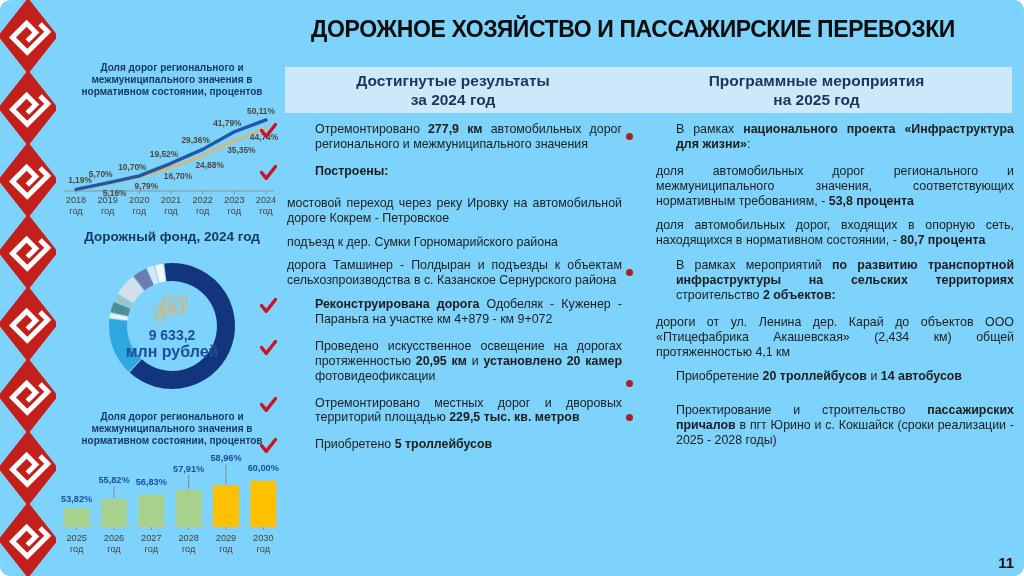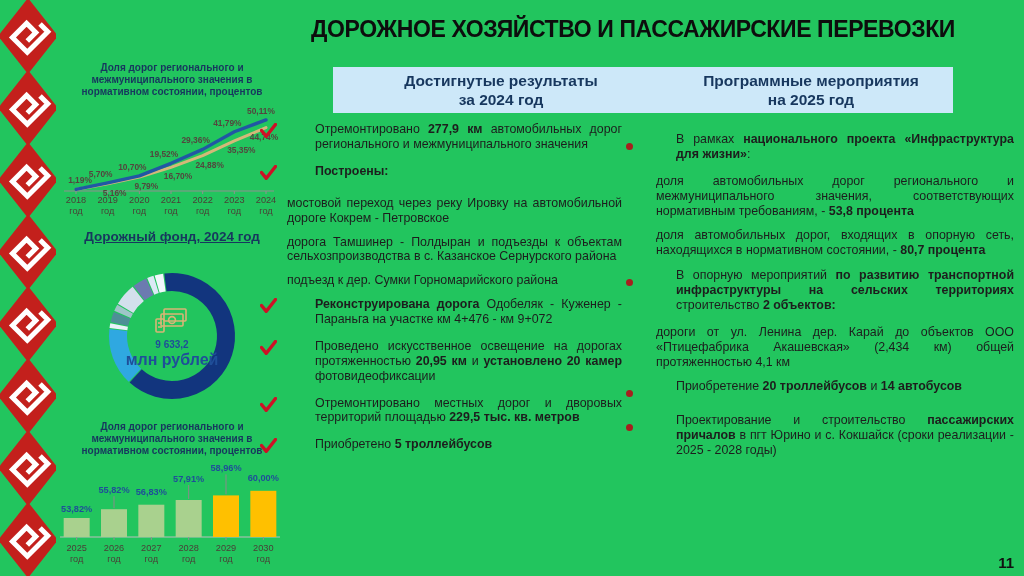--- a/index.html
+++ b/index.html
@@ -2,45 +2,45 @@
 <html lang="ru" style="--red: #C3201C; --navy: #17375E; --band: #CDE8F9; --check: #CE1126; --bullet: #A6201E;"><head>
 <meta charset="utf-8">
 <style>
   :root{
     --red:#C3201C; --navy:#17375E; --band:#CDE8F9; --ink:#1d1d1d;
     --check:#CE1126; --bullet:#A6201E;
   }
   *{margin:0;padding:0;box-sizing:border-box;}
   html,body{width:1024px;height:576px;}
   body{font-family:"Liberation Sans","DejaVu Sans",sans-serif;background:#fff;overflow:hidden;}
-  .slide{position:relative;width:1024px;height:576px;background:#22c55e;}
+  .slide{position:relative;width:1024px;height:576px;background:#7dd3fc;border-radius:10px;}
 
   .ornament{position:absolute;left:0;top:0;width:56px;height:576px;}
 
   .main-title{position:absolute;left:250px;top:16px;width:766px;text-align:center;
     font-size:23px;font-weight:bold;color:#0d0d0d;letter-spacing:-0.4px;}
 
-  .band{position:absolute;left:285px;top:67px;width:620px;height:46px;background:var(--band);
-    display:flex;align-items:center;margin-left:48px;}
+  .band{position:absolute;left:285px;top:67px;width:727px;height:46px;background:var(--band);
+    display:flex;align-items:center;}
   .band .cell{color:var(--navy);font-weight:bold;font-size:15.5px;text-align:center;line-height:1.25;}
   .band .c1{flex:0 0 336px;}
   .band .c2{flex:1;}
 
   .leftcol{position:absolute;left:58px;top:62px;width:228px;}
   .chart-title{color:var(--navy);font-weight:bold;font-size:10px;line-height:1.18;text-align:center;margin:0 6px 2px 6px;}
-  .chart-title.big{font-size:13.5px;margin-top:6px;margin-bottom:12px;text-decoration:underline;}
+  .chart-title.big{font-size:13.5px;margin-top:6px;margin-bottom:2px;}
   .chart-box{position:relative;}
 
   .donut-wrap{position:relative;width:158px;height:158px;margin:0 auto;}
   .donut-center{position:absolute;inset:0;display:flex;flex-direction:column;align-items:center;justify-content:center;padding-top:2px;}
-  .donut-val{color:#1F4E99;font-weight:bold;font-size:10px;line-height:1.2;margin-top:3px;}
+  .donut-val{color:#1F4E99;font-weight:bold;font-size:14px;line-height:1.2;margin-top:3px;}
   .donut-unit{color:#1F4E99;font-weight:bold;font-size:16px;line-height:1.1;}
 
   .midcol{position:absolute;left:260px;top:122px;width:362px;}
-  .rightcol{position:absolute;left:626px;top:132px;width:388px;}
+  .rightcol{position:absolute;left:626px;top:122px;width:388px;}
   .li-item{display:flex;margin-bottom:12px;}
   .li-item .marker{flex:0 0 27px;padding-top:1px;}
   .rightcol .li-item .marker{flex:0 0 22px;padding-top:4px;}
   .li-text{flex:1;font-size:12.4px;color:var(--ink);line-height:1.2;text-align:justify;margin-left:28px;}
   .li-sub{margin:0 0 9px 27px;font-size:12.4px;color:var(--ink);line-height:1.2;text-align:justify;}
   .rightcol .li-sub{margin-left:30px;margin-bottom:10px;}
   .b{font-weight:bold;}
   .dot{display:inline-block;width:7px;height:7px;border-radius:50%;background:var(--bullet);}
 
   .pagenum{position:absolute;right:10px;bottom:5px;font-size:15px;font-weight:bold;color:#111;}
@@ -195,27 +195,27 @@
           </svg></span>
         <div class="li-text"><span>Отремонтировано </span><span class="b">277,9 км</span><span> автомобильных дорог регионального и межмуниципального значения</span></div>
       </div>
       <div class="li-item">
         <span class="marker"><svg width="17" height="15" viewBox="0 0 17 15">
             <path d="M1.5 7.5 L6.3 13.3 L15.5 1.5" stroke="#CE1126" stroke-width="3.4" fill="none" stroke-linecap="round" stroke-linejoin="round"></path>
           </svg></span>
         <div class="li-text"><span class="b">Построены:</span></div>
       </div>
       <div class="li-sub"><span>мостовой переход через реку Ировку на автомобильной дороге Кокрем - Петровское</span></div>
+      <div class="li-sub"><span>подъезд к дер. Сумки Горномарийского района</span></div>
       <div class="li-sub"><span>дорога Тамшинер - Полдыран и подъезды к объектам сельхозпроизводства в с. Казанское Сернурского района</span></div>
-      <div class="li-sub"><span>подъезд к дер. Сумки Горномарийского района</span></div>
-      <div class="li-item">
-        <span class="marker"><svg width="17" height="15" viewBox="0 0 17 15">
-            <path d="M1.5 7.5 L6.3 13.3 L15.5 1.5" stroke="#CE1126" stroke-width="3.4" fill="none" stroke-linecap="round" stroke-linejoin="round"></path>
-          </svg></span>
-        <div class="li-text"><span class="b">Реконструирована дорога</span><span> Одобеляк - Куженер - Параньга на участке км 4+476 - км 9+072</span></div>
+      <div class="li-item">
+        <span class="marker"><svg width="17" height="15" viewBox="0 0 17 15">
+            <path d="M1.5 7.5 L6.3 13.3 L15.5 1.5" stroke="#CE1126" stroke-width="3.4" fill="none" stroke-linecap="round" stroke-linejoin="round"></path>
+          </svg></span>
+        <div class="li-text"><span class="b">Реконструирована дорога</span><span> Одобеляк - Куженер - Параньга на участке км 4+879 - км 9+072</span></div>
       </div>
       <div class="li-item">
         <span class="marker"><svg width="17" height="15" viewBox="0 0 17 15">
             <path d="M1.5 7.5 L6.3 13.3 L15.5 1.5" stroke="#CE1126" stroke-width="3.4" fill="none" stroke-linecap="round" stroke-linejoin="round"></path>
           </svg></span>
         <div class="li-text"><span>Проведено искусственное освещение на дорогах протяженностью </span><span class="b">20,95 км</span><span> и </span><span class="b">установлено 20 камер</span><span> фотовидеофиксации</span></div>
       </div>
       <div class="li-item">
         <span class="marker"><svg width="17" height="15" viewBox="0 0 17 15">
             <path d="M1.5 7.5 L6.3 13.3 L15.5 1.5" stroke="#CE1126" stroke-width="3.4" fill="none" stroke-linecap="round" stroke-linejoin="round"></path>
@@ -232,21 +232,21 @@
 
   <div class="rightcol" id="programList">
       <div class="li-item">
         <span class="marker"><span class="dot"></span></span>
         <div class="li-text"><span>В рамках </span><span class="b">национального проекта «Инфраструктура для жизни»</span><span>:</span></div>
       </div>
       <div class="li-sub"><span>доля автомобильных дорог регионального и межмуниципального значения, соответствующих нормативным требованиям, - </span><span class="b">53,8 процента</span></div>
       <div class="li-sub"><span>доля автомобильных дорог, входящих в опорную сеть, находящихся в нормативном состоянии, - </span><span class="b">80,7 процента</span></div>
       <div class="li-item">
         <span class="marker"><span class="dot"></span></span>
-        <div class="li-text"><span>В опорную мероприятий </span><span class="b">по развитию транспортной инфраструктуры на сельских территориях</span><span> строительство </span><span class="b">2 объектов:</span></div>
+        <div class="li-text"><span>В рамках мероприятий </span><span class="b">по развитию транспортной инфраструктуры на сельских территориях</span><span> строительство </span><span class="b">2 объектов:</span></div>
       </div>
       <div class="li-sub"><span>дороги от ул. Ленина дер. Карай до объектов ООО «Птицефабрика Акашевская» (2,434 км) общей протяженностью 4,1 км</span></div>
       <div class="li-item">
         <span class="marker"><span class="dot"></span></span>
         <div class="li-text"><span>Приобретение </span><span class="b">20 троллейбусов</span><span> и </span><span class="b">14 автобусов</span></div>
       </div>
       <div class="li-item">
         <span class="marker"><span class="dot"></span></span>
         <div class="li-text"><span>Проектирование и строительство </span><span class="b">пассажирских причалов</span><span> в пгт Юрино и с. Кокшайск (сроки реализации - 2025 - 2028 годы)</span></div>
       </div>

